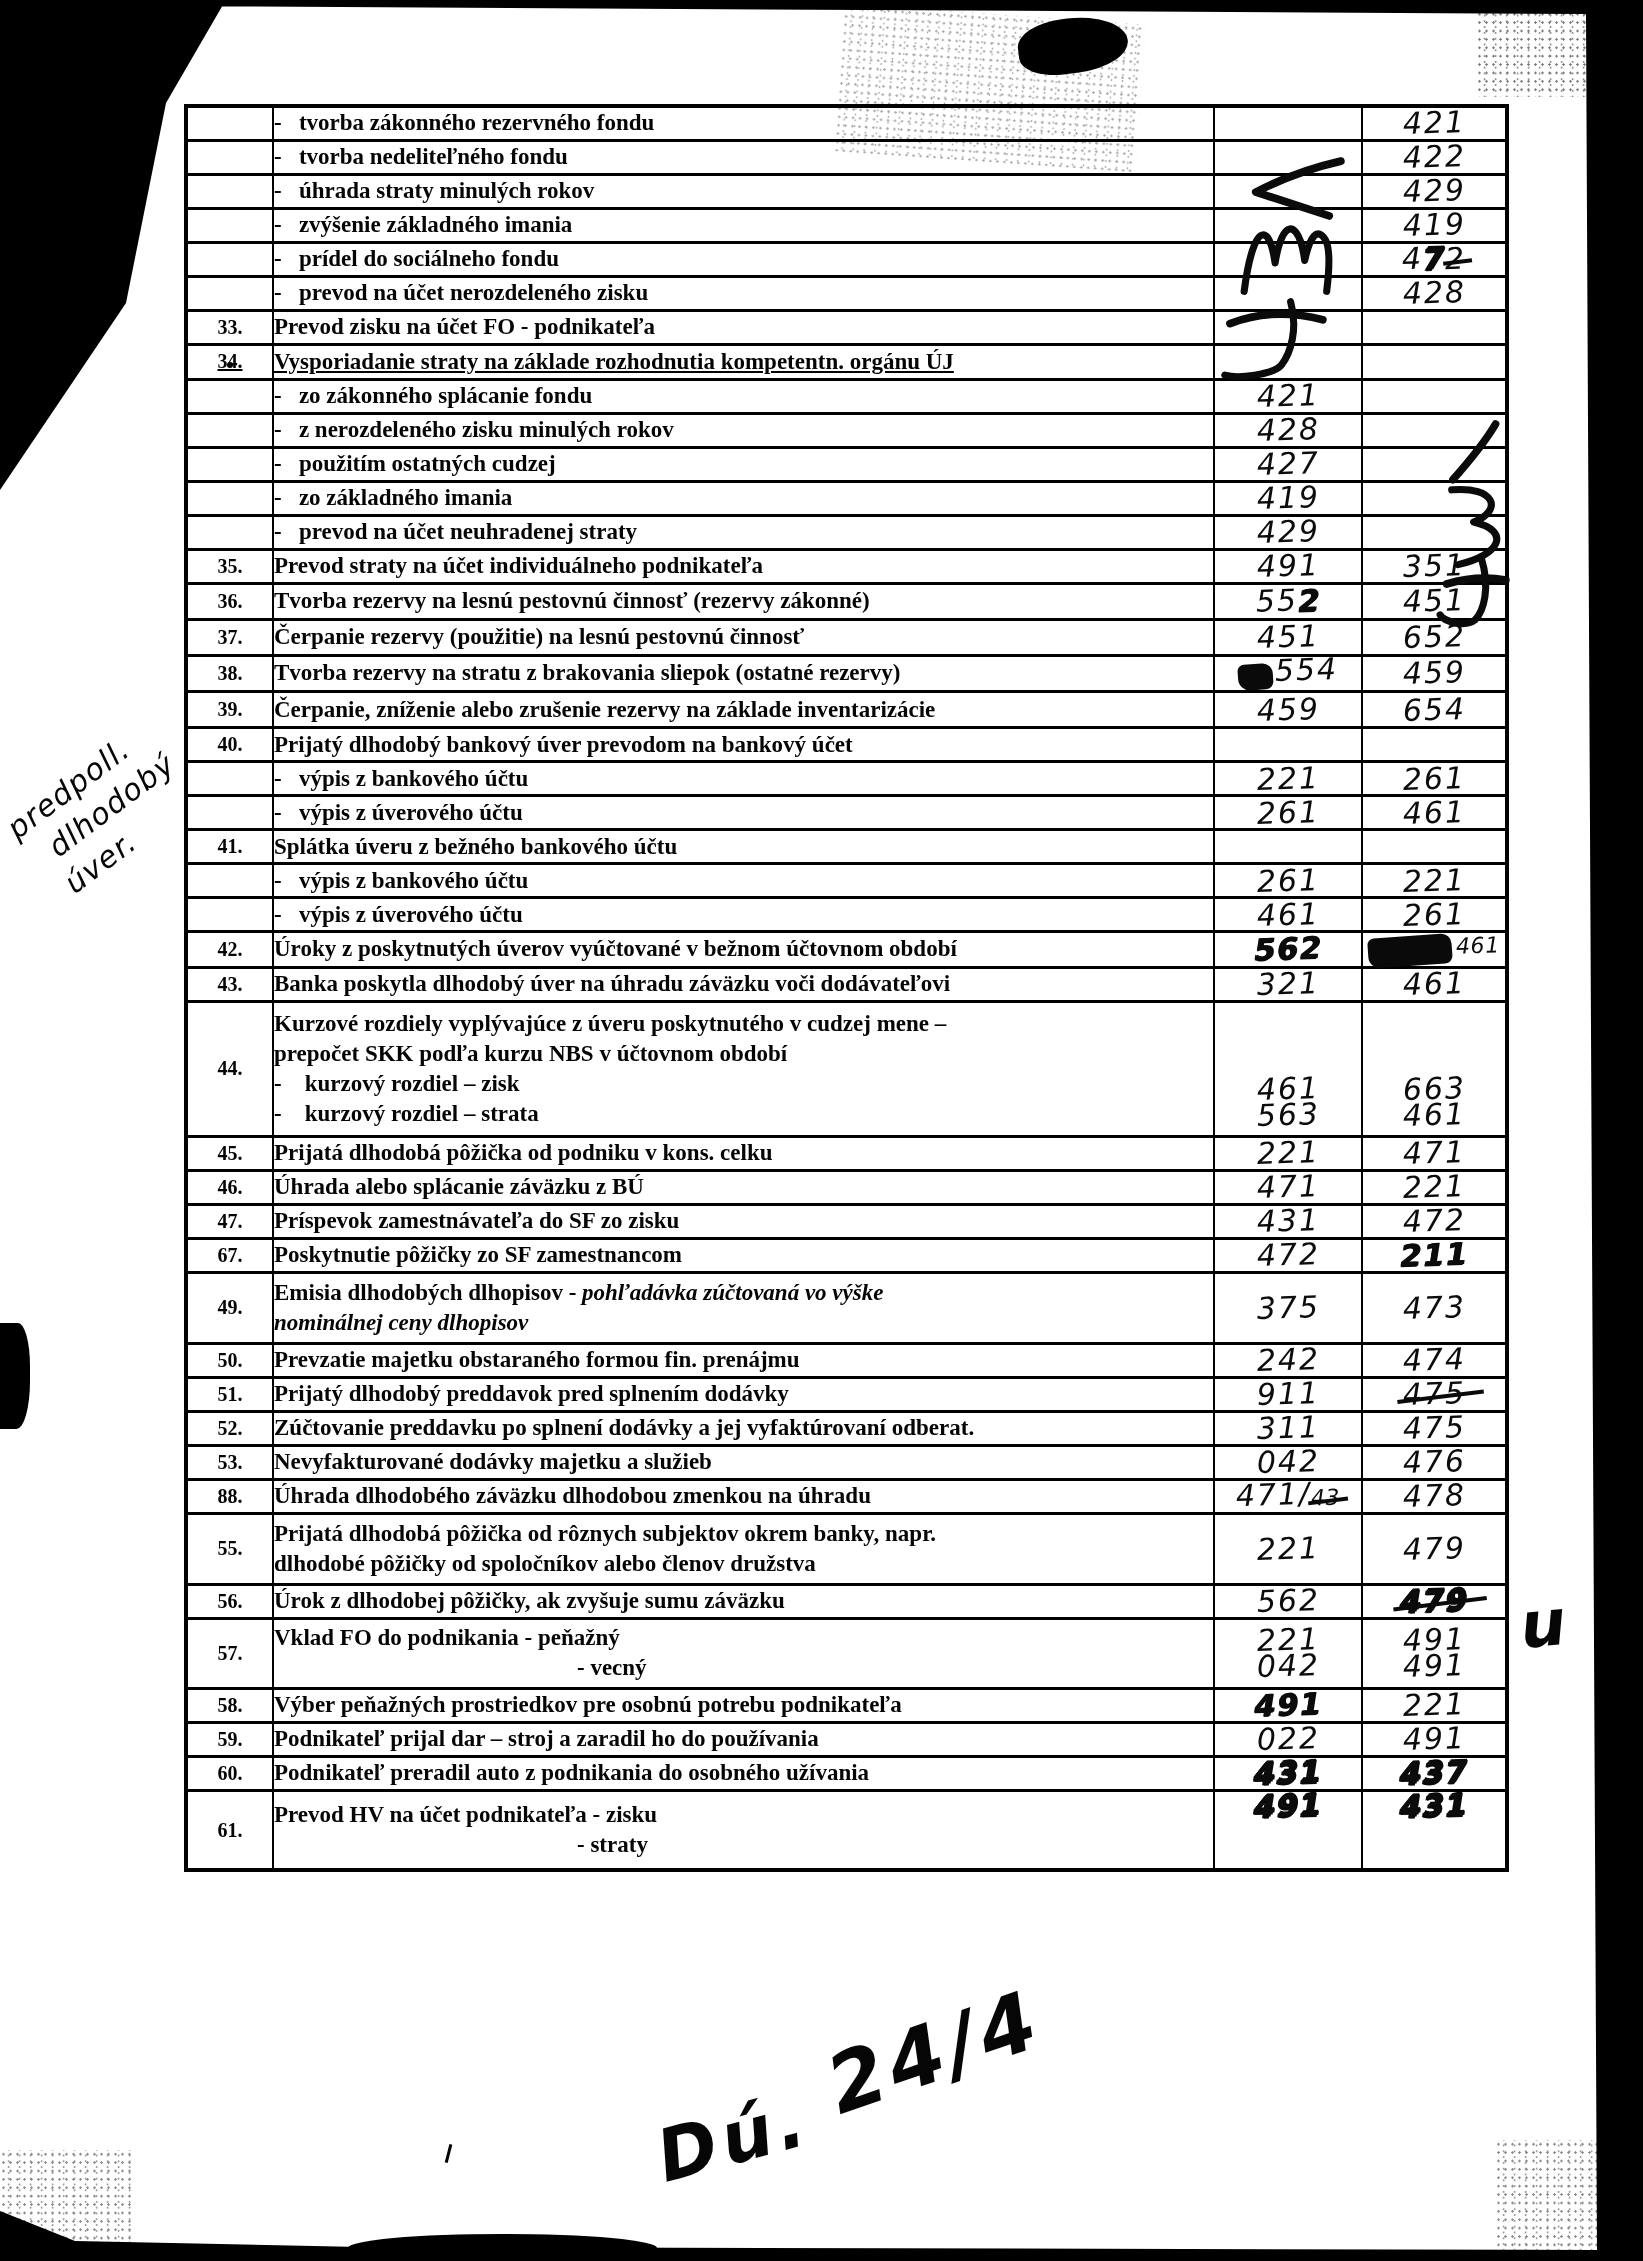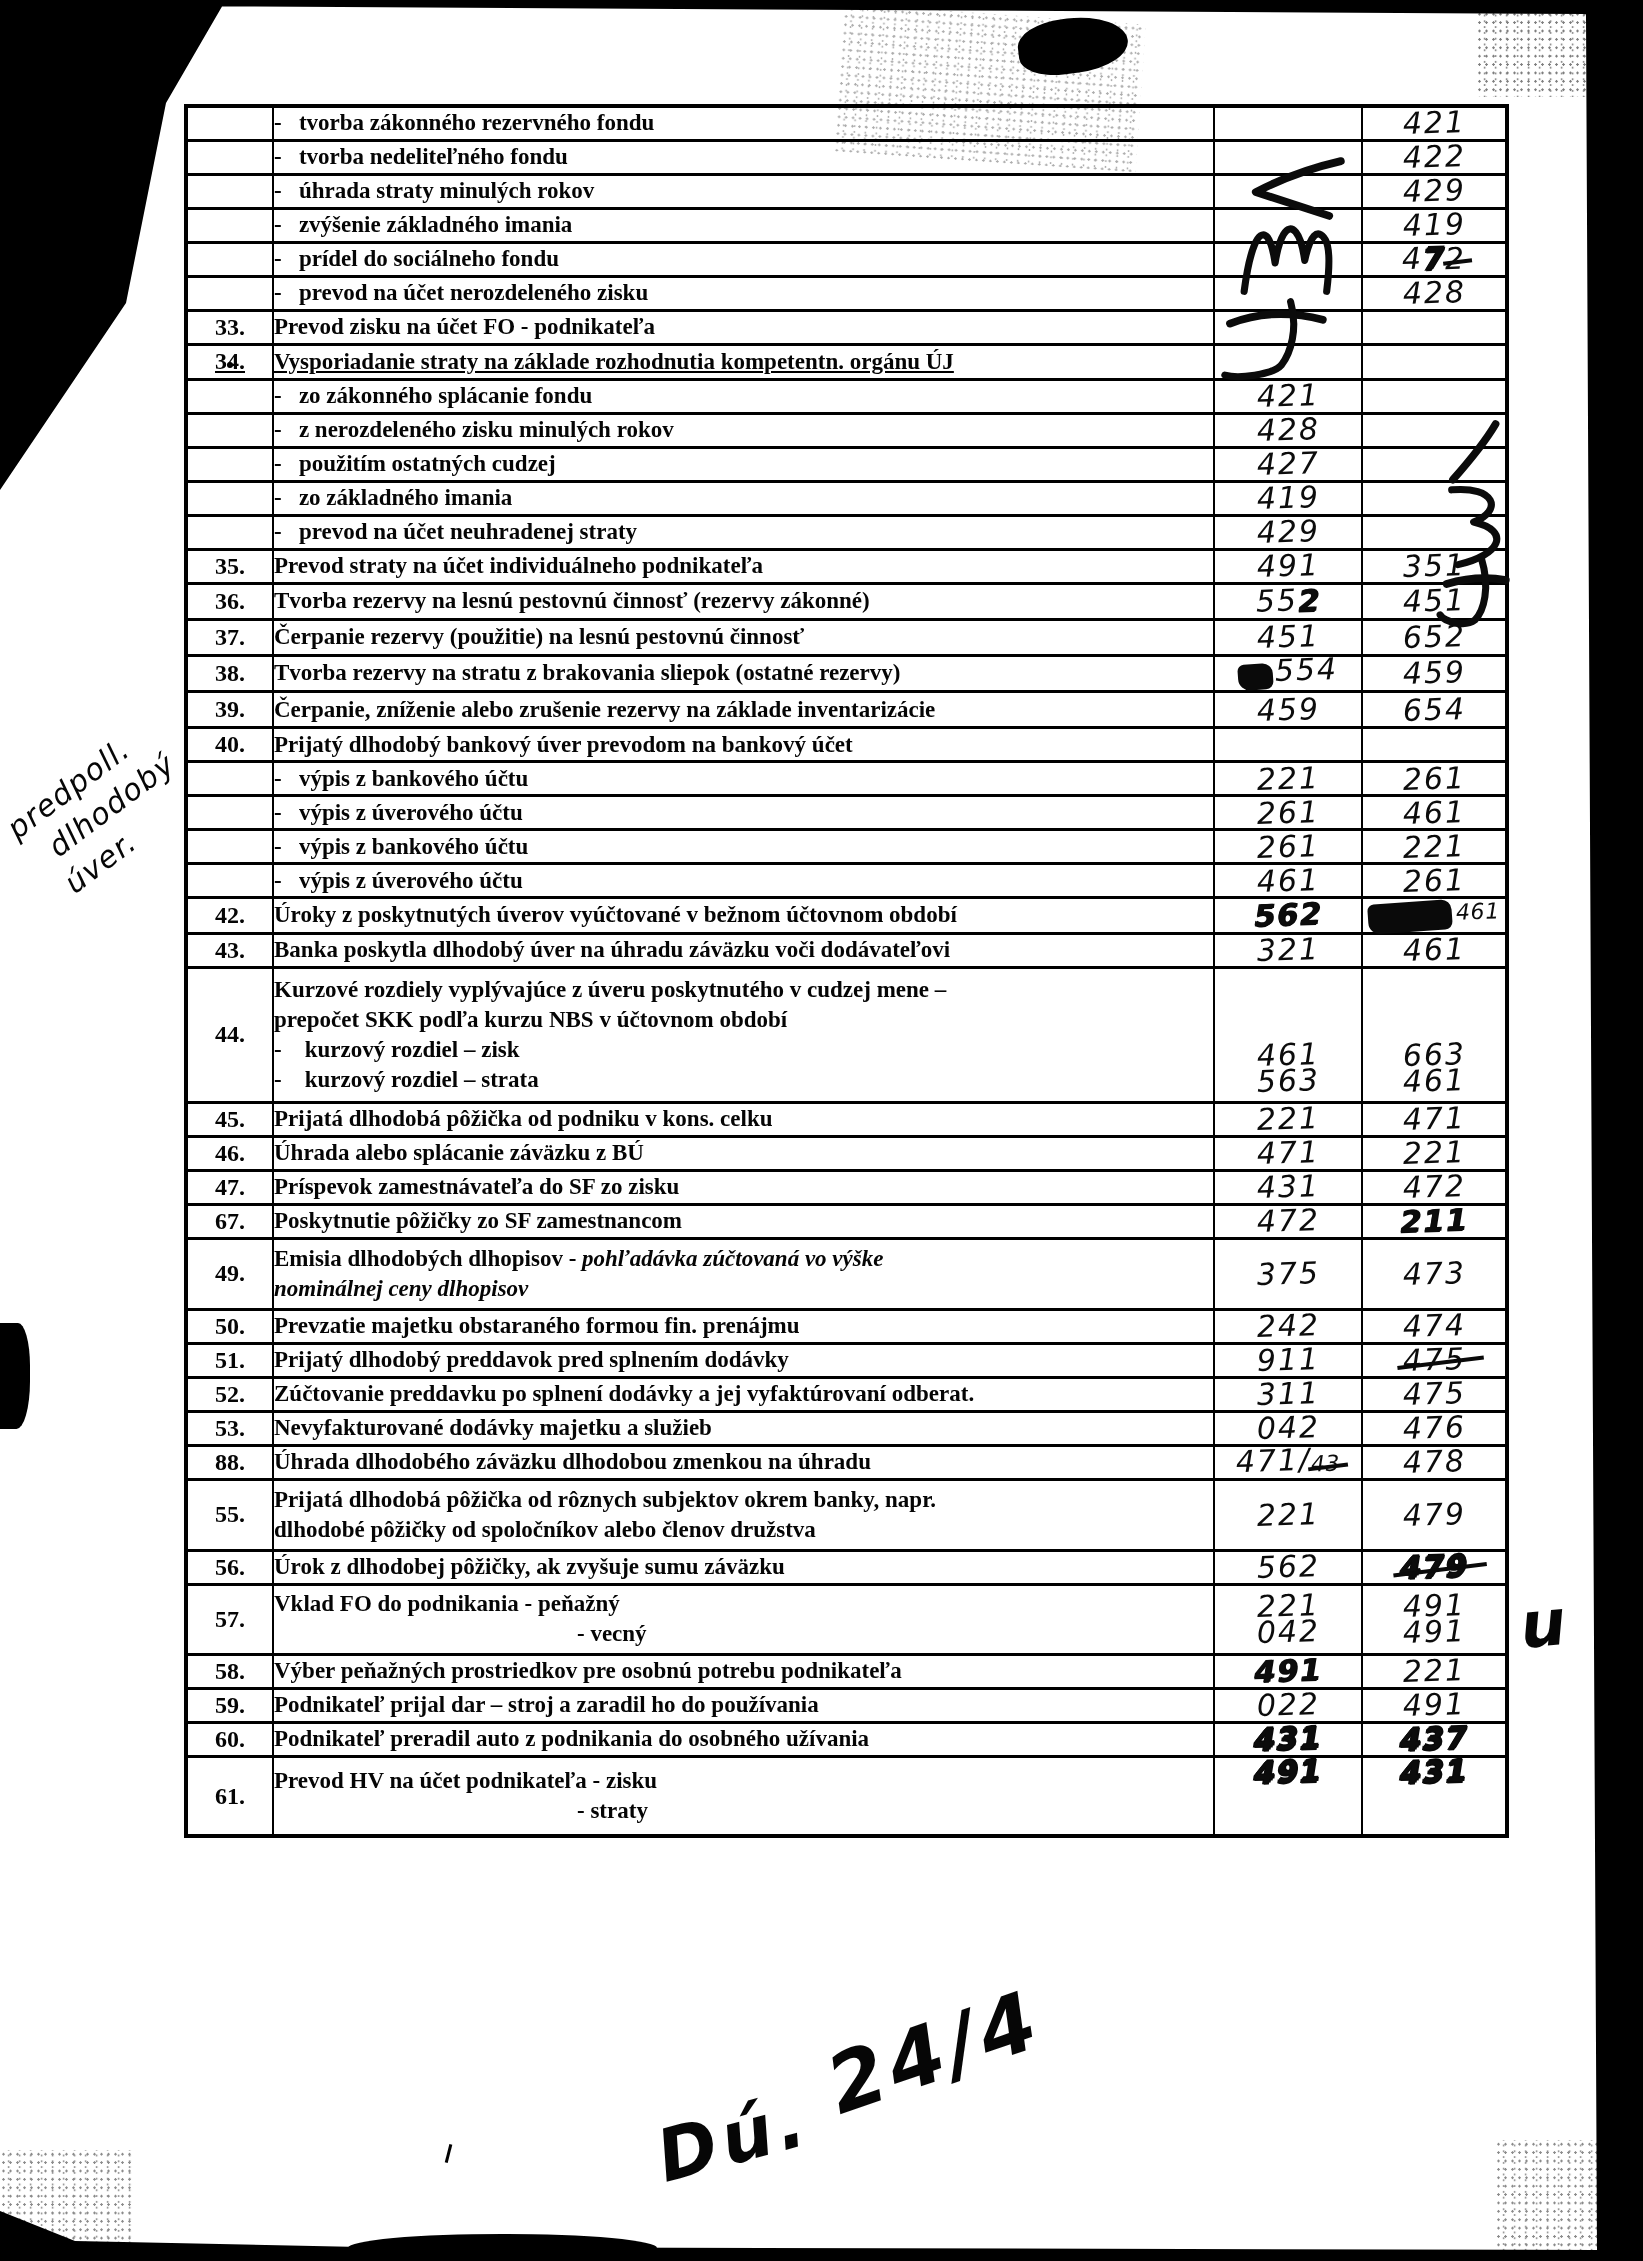--- a/index.html
+++ b/index.html
@@ -7,21 +7,21 @@
           font-family:"Liberation Serif",serif;}
   
   .page{position:absolute;inset:0;background:#fff;
         clip-path:polygon(222px 6.4px,1586px 14px,1597px 2250px,361px 2247px,75px 2241px,0px 2211px,0px 490px,126px 303px,166px 103px);}
   
   table.sheet{position:absolute;left:184px;top:104px;width:1321px;border-collapse:collapse;
               table-layout:fixed;background:transparent;}
   table.sheet{border:4.5px solid #000;}
   table.sheet td{border:2.6px solid #000;border-top-width:3.9px;border-bottom-width:3.9px;
                  padding:0;vertical-align:middle;overflow:visible;}
-  td.no{text-align:center;vertical-align:top;padding-top:1.9px;font-size:24px;font-weight:700;color:#050505;}
+  td.no{text-align:center;vertical-align:top;padding-top:1.9px;font-size:20px;font-weight:700;color:#050505;}
   td.desc{padding-left:9.7px;color:#050505;}
   .desc .l1,.desc .l2{font-size:23px;line-height:30px;font-weight:700;white-space:pre-wrap;}
   .desc .it{font-style:italic;}
   .desc .ctr{padding-left:303px;}
   td.md,td.dal{text-align:center;}
   .v-bottom td.md,.v-bottom td.dal{vertical-align:bottom;padding-bottom:6.4px;}
   .v-top td.md,.v-top td.dal{vertical-align:top;padding-top:1.3px;}
   
   .hw{font-family:"DejaVu Sans",sans-serif;font-style:italic;font-size:30px;line-height:26px;
       display:inline-block;transform:rotate(-2deg);letter-spacing:1.9px;color:#0c0c0c;}
@@ -231,20 +231,28 @@
       <td class="md"><span class="hw ">221</span></td>
       <td class="dal"><span class="hw ">261</span></td>
     </tr>
         <tr style="height: 34px;">
       <td class="no"></td>
       <td class="desc">
             <div class="l1"><span>-   výpis z úverového účtu</span></div>
           </td>
       <td class="md"><span class="hw ">261</span></td>
       <td class="dal"><span class="hw ">461</span></td>
+    </tr>
+        <tr style="height: 34px;">
+      <td class="no">41.</td>
+      <td class="desc">
+            <div class="l1"><span>Splátka úveru z bežného bankového účtu</span></div>
+          </td>
+      <td class="md"></td>
+      <td class="dal"></td>
     </tr>
         <tr style="height: 34px;">
       <td class="no"></td>
       <td class="desc">
             <div class="l1"><span>-   výpis z bankového účtu</span></div>
           </td>
       <td class="md"><span class="hw ">261</span></td>
       <td class="dal"><span class="hw ">221</span></td>
     </tr>
         <tr style="height: 34px;">

